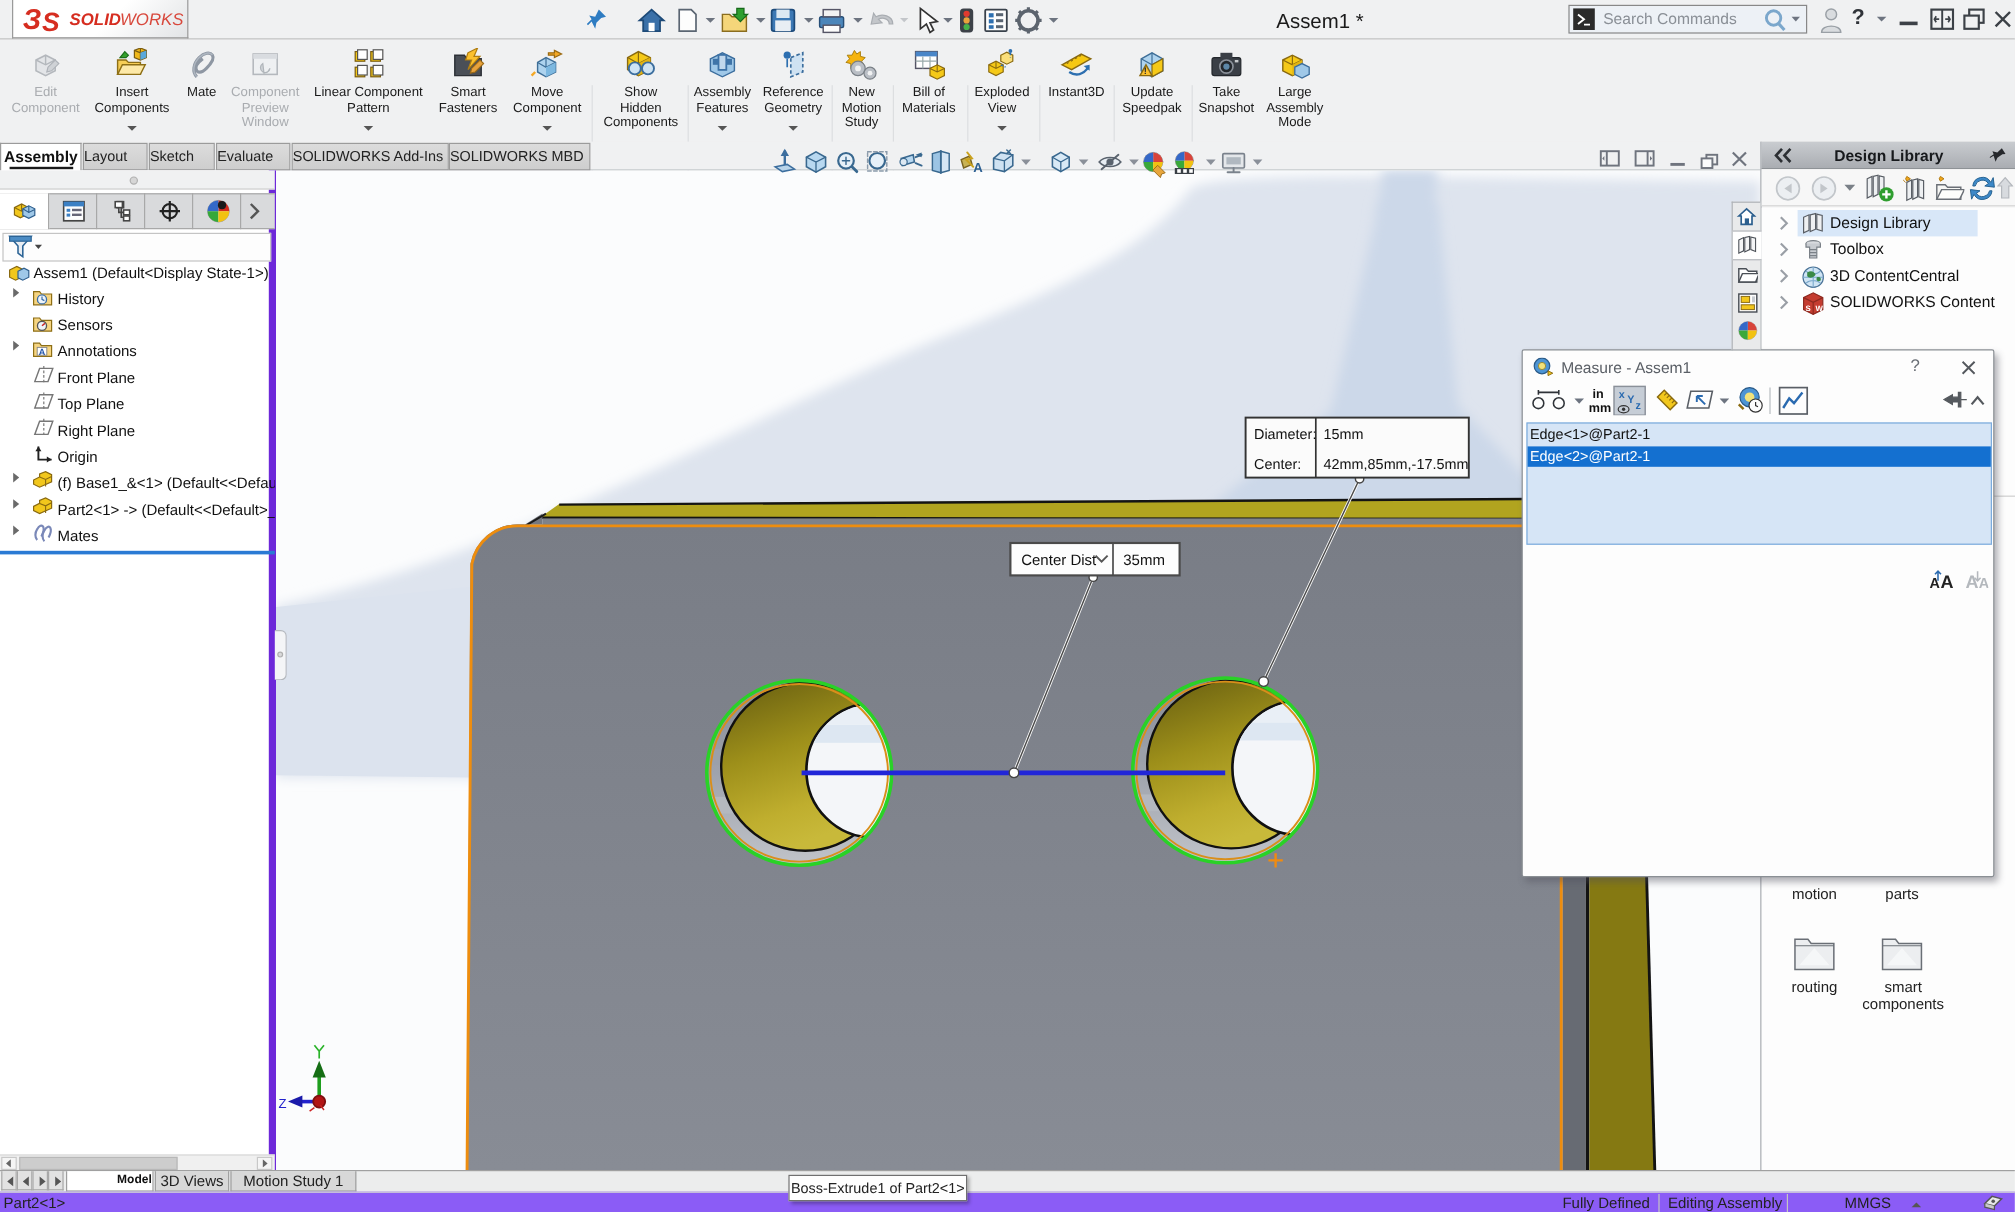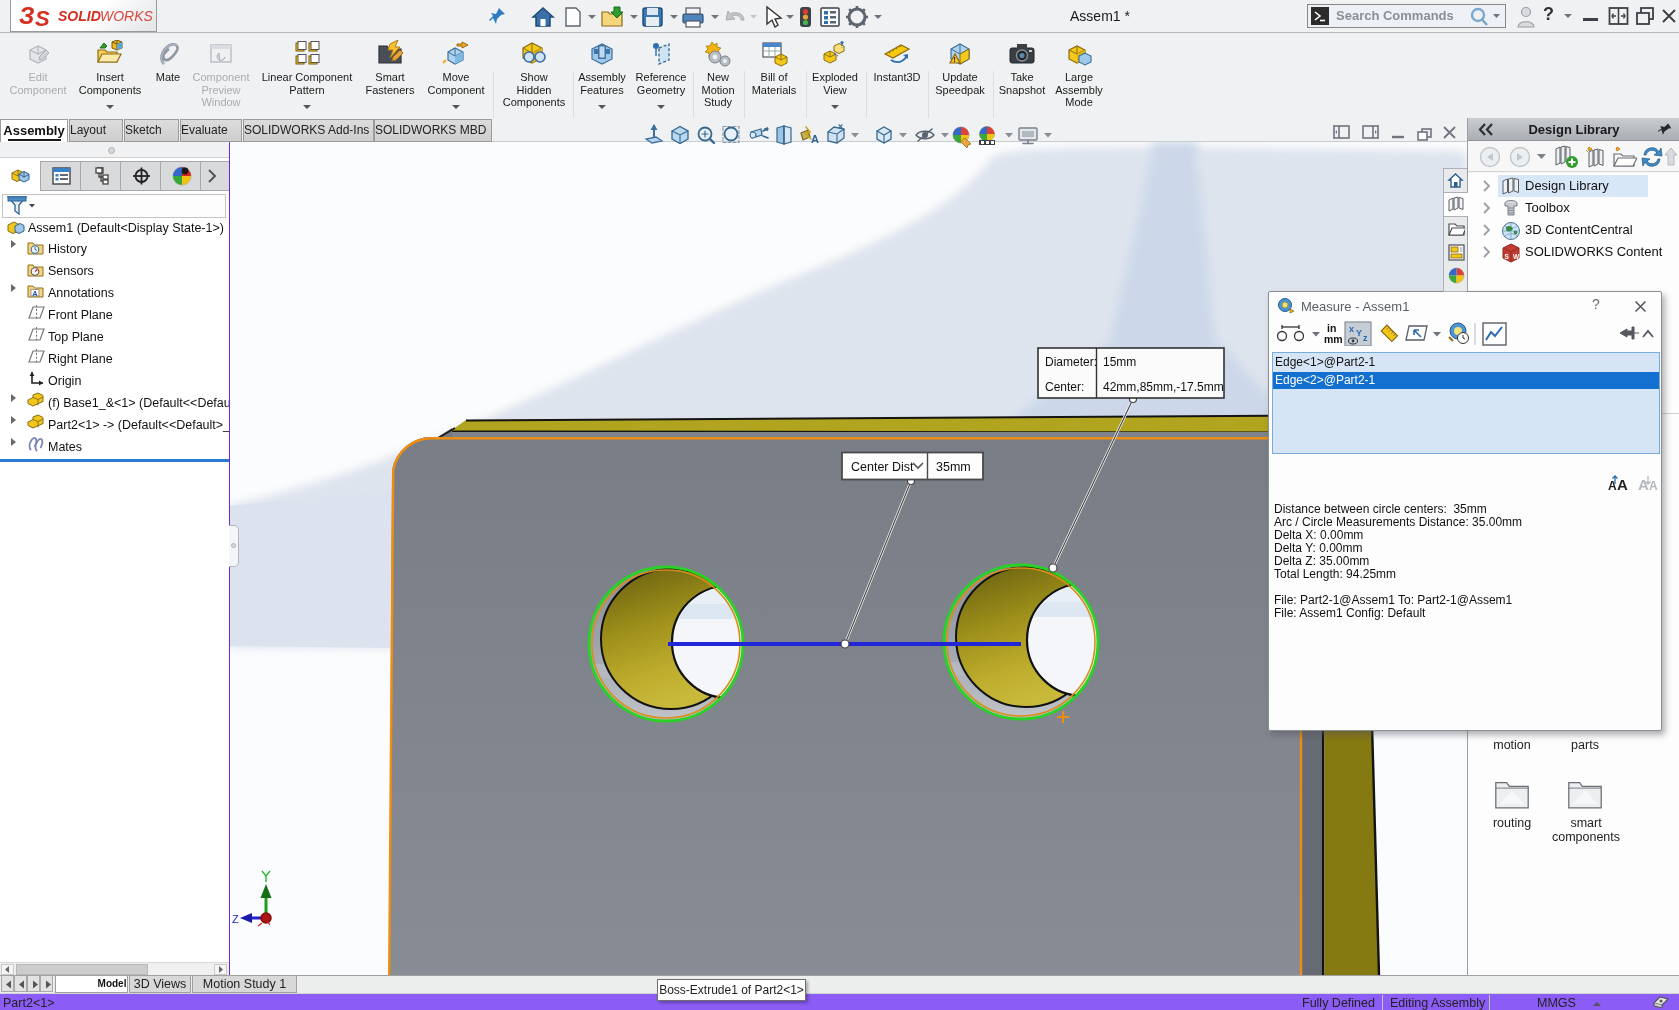--- a/index.html
+++ b/index.html
@@ -7,21 +7,21 @@
 .abs { position:absolute; }
 #titlebar { position:absolute; left:0; top:0; width:1679px; height:33px; background:#f0f1f2; border-bottom:1px solid #b7b7b7; }
 #logo { position:absolute; left:10px; top:0px; width:147px; height:32px; background:linear-gradient(135deg,#ffffff 55%,#e2e4e6 100%); border:1px solid #9a9a9a; border-top:none; }
 .menu { position:absolute; top:8px; font-size:13px; color:#1a1a1a;margin-top:40px; }
 #ribbon { position:absolute; left:0; top:33px; width:1679px; height:85px; background:#f0f1f2; }
 .rlabel { position:absolute; font-size:11px; line-height:12.5px; color:#1a1a1a; text-align:center; white-space:pre; }
 .rlabel.dis { color:#a9acb0; }
 .rsep { position:absolute; top:40px; width:1px; height:72px; background:#dcdee0; top:38px;}
 #tabrow { position:absolute; left:0; top:118px; width:1679px; height:24px; background:#f0f1f2; border-bottom:1px solid #c9cccf; }
 .ctab { position:absolute; top:1px; height:23px; background:linear-gradient(#dcdcdc,#cecece); border:1px solid #9b9b9b; font-size:12px; color:#222; text-align:left; line-height:21px; white-space:nowrap; overflow:hidden; }
-#leftpanel { position:absolute; left:0; top:142px; width:230px; height:833px; background:#ffffff; border-right:1px solid #6d28d9; }
+#leftpanel { position:absolute; left:0; top:142px; width:230px; height:833px; background:#ffffff; border-right:6px solid #6d28d9; }
 #viewport { position:absolute; left:230px; top:142px; width:1237px; height:833px; }
 #taskpane { position:absolute; left:1467px; top:118px; width:212px; height:857px; background:#f4f4f4; border-left:1px solid #9aa0a6; }
 #measure { position:absolute; left:1268px; top:291px; width:394px; height:440px; background:#fdfdfd; border:1px solid #8a8f94; box-shadow:3px 4px 6px rgba(80,80,90,.45); border-radius:2px; }
 #bottomtabs { position:absolute; left:0; top:975px; width:1679px; height:18px; background:#eceded; border-top:1px solid #a0a0a0; }
 #statusbar { position:absolute; left:0; top:993px; width:1679px; height:17px; background:#8b5cf6; border-top:1px solid #d4d4d4; font-size:12.5px; color:#222; }
 .btab { position:absolute; top:0px; height:17px; font-size:12.5px; text-align:center; background:#d8d8d8; border:1px solid #a0a0a0; border-top:none; line-height:16px; color:#222; }
 </style>
 </head>
 <body>
 <div id="titlebar">
@@ -93,29 +93,29 @@
           <line x1="8" y1="0" x2="11" y2="0"></line>
         <line x1="-5.7" y1="-5.7" x2="-7.8" y2="-7.8"></line>
           <line x1="5.7" y1="5.7" x2="7.8" y2="7.8"></line>
         <line x1="-5.7" y1="5.7" x2="-7.8" y2="7.8"></line>
           <line x1="5.7" y1="-5.7" x2="7.8" y2="-7.8"></line>
       </g>
       <circle r="3" fill="#f0f1f2"></circle>
     </g>
     <path d="M344 11 l4 4 l4 -4 z" fill="#6d7480"></path>
   </svg>
-  <div class="abs" style="left:1040px;top:8px;width:120px;text-align:center;font-size:14px;color:#1a1a1a;">Assem1 *</div>
+  <div class="abs" style="left:1040px;top:8px;width:120px;text-align:center;font-size:17px;color:#1a1a1a;">Assem1 *</div>
 
   <div class="abs" style="left:1307px;top:4px;width:199px;height:24px;background:#edf1f6;border:1px solid #888;"></div>
   <div class="abs" style="left:1311px;top:7px;width:18px;height:18px;background:#2b2b2b;"></div>
   <svg class="abs" style="left:1311px;top:7px;" width="18" height="18" viewBox="0 0 18 18">
       <path d="M4 5 l5 4 l-5 4" stroke="#fff" stroke-width="1.6" fill="none"></path>
       <line x1="9" y1="13.5" x2="14" y2="13.5" stroke="#fff" stroke-width="1.6"></line>
     </svg>
-  <div class="abs" style="left:1336px;top:8px;font-size:13px;color:#8a8f96;font-weight:bold;">Search Commands</div>
+  <div class="abs" style="left:1336px;top:8px;font-size:13px;color:#8a8f96;">Search Commands</div>
   <svg class="abs" style="left:1468px;top:6px;" width="34" height="22" viewBox="0 0 34 22">
     <circle cx="10" cy="9" r="6" fill="none" stroke="#7ba7cc" stroke-width="2.4"></circle>
     <line x1="14" y1="13.5" x2="19" y2="19" stroke="#7ba7cc" stroke-width="2.6"></line>
     <path d="M25 8 l3.5 4 l3.5 -4 z" fill="#6d7480"></path>
   </svg>
   <svg class="abs" style="left:1515px;top:5px;" width="22" height="24" viewBox="0 0 22 24">
     <circle cx="11" cy="7" r="4.5" fill="#d9dcdf" stroke="#9aa0a6" stroke-width="1.2"></circle>
     <path d="M3 22 C3 15 19 15 19 22 Z" fill="#d9dcdf" stroke="#9aa0a6" stroke-width="1.2"></path>
   </svg>
   <div class="abs" style="left:1543px;top:4px;font-size:18px;font-weight:bold;color:#2f3338;">?</div>
@@ -910,29 +910,20 @@
 
   <svg class="abs" style="left:338px;top:182px" width="50" height="20" viewBox="0 0 50 20">
     <text x="1" y="16" font-size="12" font-weight="bold" fill="#222" font-family="Liberation Sans,sans-serif">A</text>
       <text x="10" y="16" font-size="15" font-weight="bold" fill="#222" font-family="Liberation Sans,sans-serif">A</text>
     <path d="M9 3 l0 8 m-2.5 -5.5 l2.5 -2.5 l2.5 2.5" stroke="#2a6ab0" stroke-width="1.3" fill="none" transform="translate(-1,-1)"></path>
     <text x="31" y="16" font-size="15" font-weight="bold" fill="#b4b8bd" font-family="Liberation Sans,sans-serif">A</text>
       <text x="42" y="16" font-size="12" font-weight="bold" fill="#b4b8bd" font-family="Liberation Sans,sans-serif">A</text>
     <path d="M41 2 l0 8 m-2.5 -2.5 l2.5 2.5 l2.5 -2.5" stroke="#b4b8bd" stroke-width="1.3" fill="none"></path>
   </svg>
 
-  <div class="abs" style="left:5px;top:211px;font-size:12px;line-height:13px;color:#111;white-space:pre;">Distance between circle centers:  35mm
-Arc / Circle Measurements Distance: 35.00mm
-Delta X: 0.00mm
-Delta Y: 0.00mm
-Delta Z: 35.00mm
-Total Length: 94.25mm
-
-File: Part2-1@Assem1 To: Part2-1@Assem1
-File: Assem1 Config: Default</div>
 </div>
 <div id="bottomtabs">
   <div class="abs" style="left:1px;top:0;width:13px;height:16px;background:#e2e2e2;border:1px solid #a8a8a8;border-top:none;"></div>
   <div class="abs" style="left:14px;top:0;width:13px;height:16px;background:#e2e2e2;border:1px solid #a8a8a8;border-top:none;"></div>
   <div class="abs" style="left:27px;top:0;width:13px;height:16px;background:#e2e2e2;border:1px solid #a8a8a8;border-top:none;"></div>
   <div class="abs" style="left:40px;top:0;width:13px;height:16px;background:#e2e2e2;border:1px solid #a8a8a8;border-top:none;"></div>
   <svg class="abs" style="left:2px;top:4px" width="52" height="9" viewBox="0 0 52 9">
       <g fill="#555">
         <path d="M3 0.5 v8 M9 0.5 L4 4.5 L9 8.5 Z"></path>
         <path d="M22 0.5 L17 4.5 L22 8.5 Z"></path>

